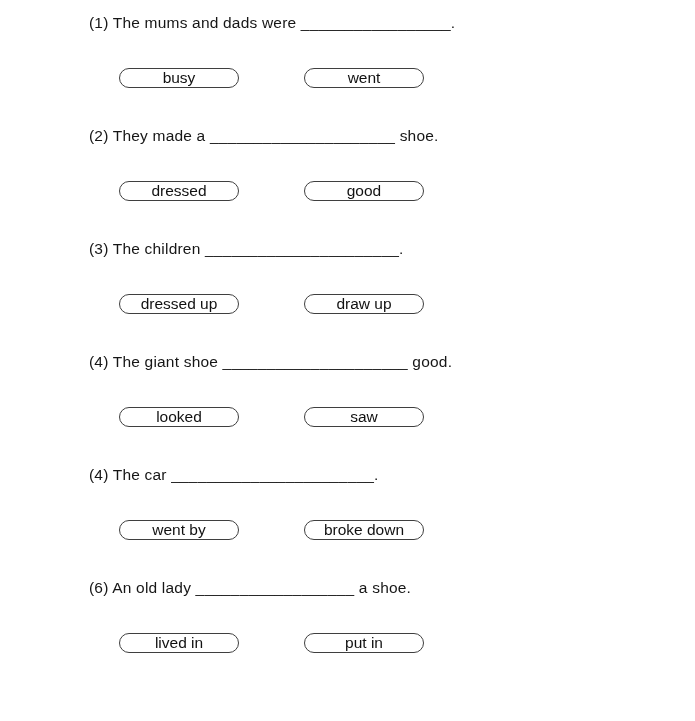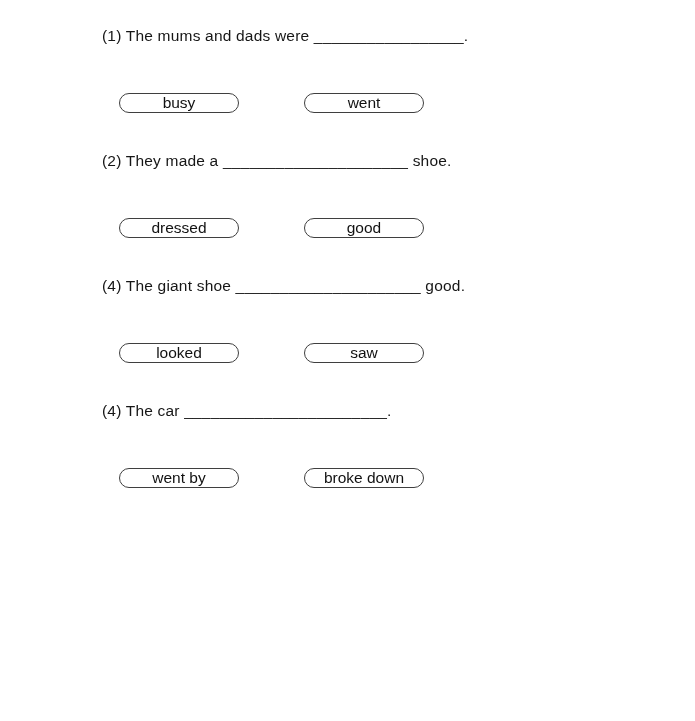--- a/index.html
+++ b/index.html
@@ -15,21 +15,21 @@
     color: #1b1b1b;
   }
   .sheet {
     box-sizing: border-box;
     padding: 8px 0 0 85px;
   }
   .question {
     margin: 0 0 37px 0;
   }
   .q-text {
-    margin: 17px;
+    margin: 4px;
     font-size: 15.5px;
     line-height: 22px;
     letter-spacing: 0.2px;
     color: #161616;
     white-space: nowrap;
   }
   .options {
     display: flex;
     gap: 65px;
     margin: 34px 0 0 34px;
@@ -42,21 +42,20 @@
     background: #ffffff;
     border: 1.6px solid #3f3f3f;
     border-radius: 14px;
     display: flex;
     align-items: center;
     justify-content: center;
     font-family: "Liberation Sans", sans-serif;
     font-size: 15.5px;
     color: #111111;
     cursor: pointer;
-    margin-top: 12px;
   }
 </style>
 </head>
 <body>
 
 <div class="sheet">
 
   <section class="question">
     <p class="q-text">(1) The mums and dads were _________________.</p>
     <div class="options">
@@ -66,31 +65,45 @@
   </section>
 
   <section class="question">
     <p class="q-text">(2) They made a _____________________ shoe.</p>
     <div class="options">
       <button class="pill">dressed</button>
       <button class="pill">good</button>
     </div>
   </section>
 
+  <section class="question">
+    <p class="q-text">(3) The children ______________________.</p>
+    <div class="options">
+      <button class="pill">dressed up</button>
+      <button class="pill">draw up</button>
+    </div>
+  </section>
 
   <section class="question">
     <p class="q-text">(4) The giant shoe _____________________ good.</p>
     <div class="options">
       <button class="pill">looked</button>
       <button class="pill">saw</button>
     </div>
   </section>
 
   <section class="question">
     <p class="q-text">(4) The car _______________________.</p>
     <div class="options">
       <button class="pill">went by</button>
       <button class="pill">broke down</button>
     </div>
   </section>
 
+  <section class="question">
+    <p class="q-text">(6) An old lady __________________ a shoe.</p>
+    <div class="options">
+      <button class="pill">lived in</button>
+      <button class="pill">put in</button>
+    </div>
+  </section>
 
 </div>
 
 </body></html>

